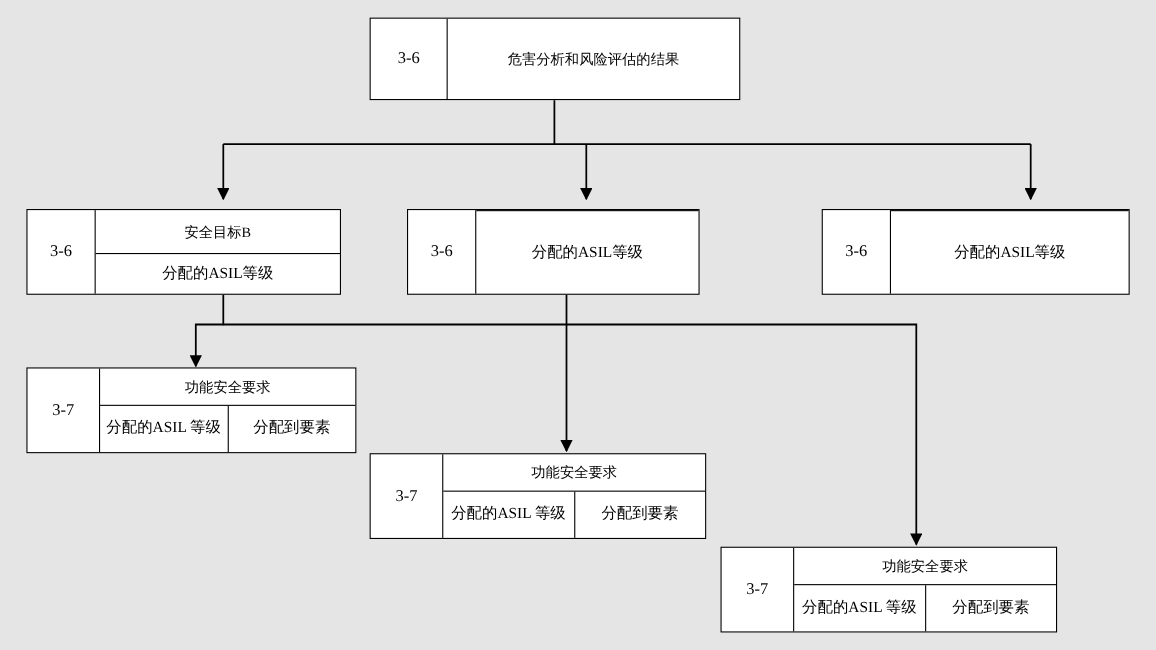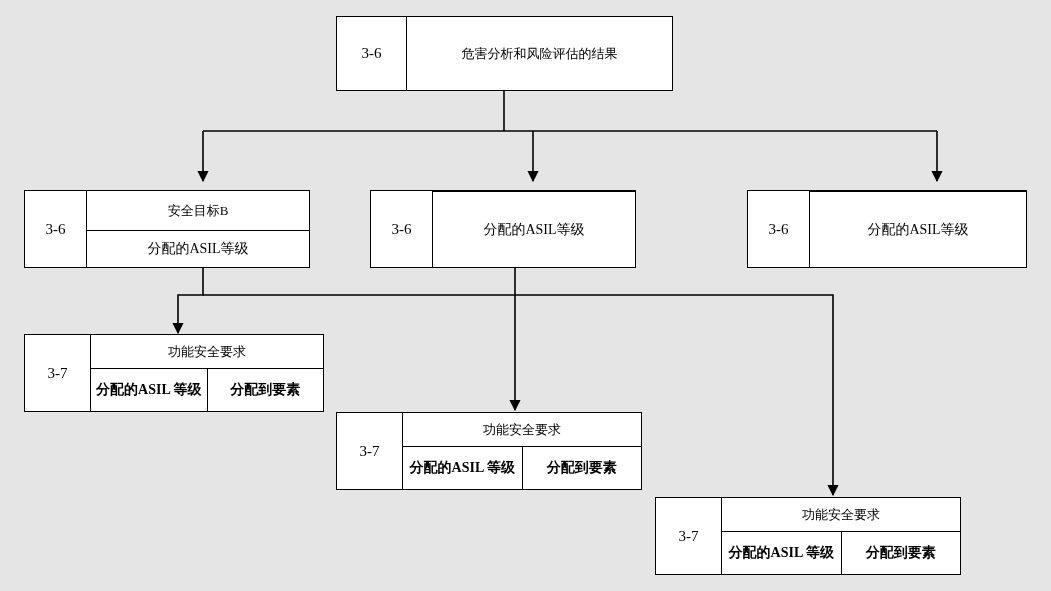--- a/index.html
+++ b/index.html
@@ -62,21 +62,20 @@
   .subcell {
     box-sizing: border-box;
     flex: 1 1 0;
     display: flex;
     align-items: center;
     justify-content: center;
     text-align: center;
     font-size: 14px;
     line-height: 1.12;
     padding: 0 2px;
-    font-weight: bold;
   }
   .subcell.divider {
     border-right: 1.6px solid #000;
   }
   .row-single {
     box-sizing: border-box;
     display: flex;
     align-items: center;
     justify-content: center;
     border-top: 1.6px solid #000;

